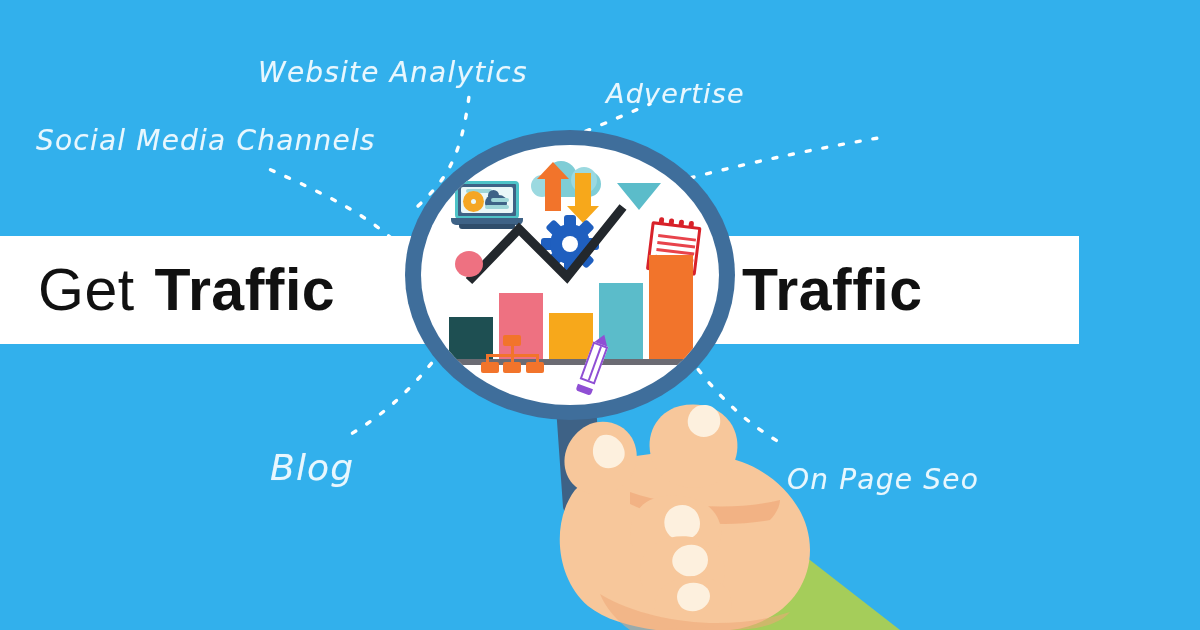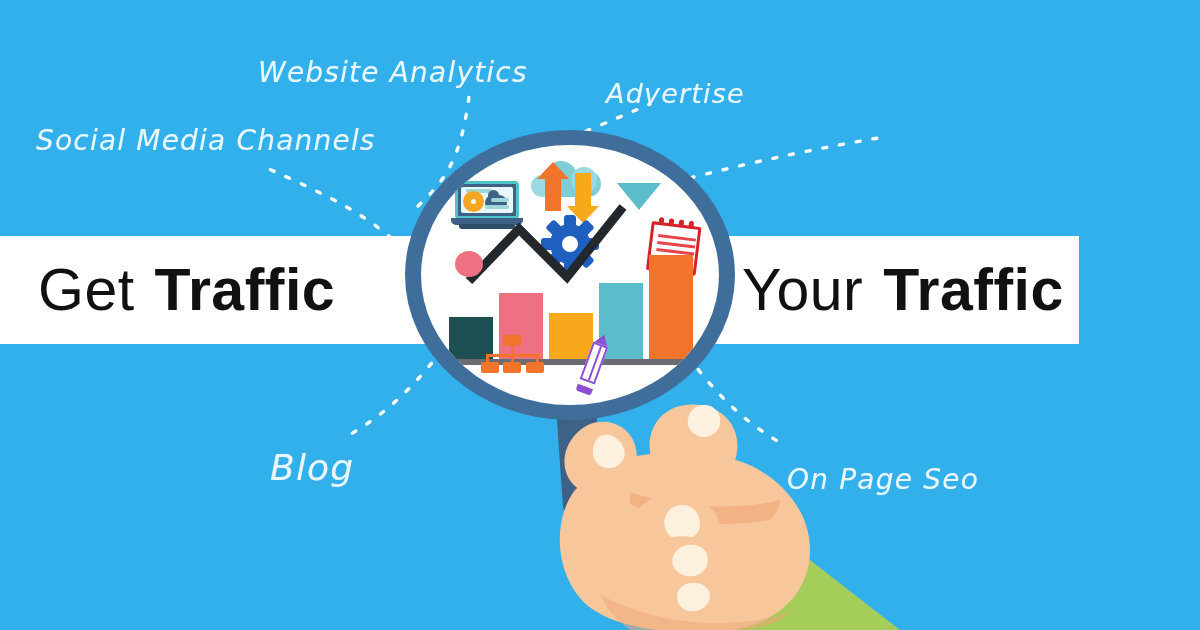--- a/index.html
+++ b/index.html
@@ -173,21 +173,20 @@
   <div class="label" style="left:270px;top:447px;font-size:36px;">Blog</div>
   <div class="label" style="left:787px;top:447px;font-size:28px;margin-top:16px;">On Page Seo</div>
 
   <div class="band"></div>
 
   <div class="headline left">
     <span class="w">Get</span>
     <span class="w b">Traffic</span>
   </div>
   <div class="headline right">
-    <span class="w">Your</span>
     <span class="w b">Traffic</span>
   </div>
 
   <div class="mag-wrap">
 
     <div class="handle"></div>
     <div class="handle-neck"></div>
 
     <div class="mag-rim">
       <div class="mag-rim-in">

